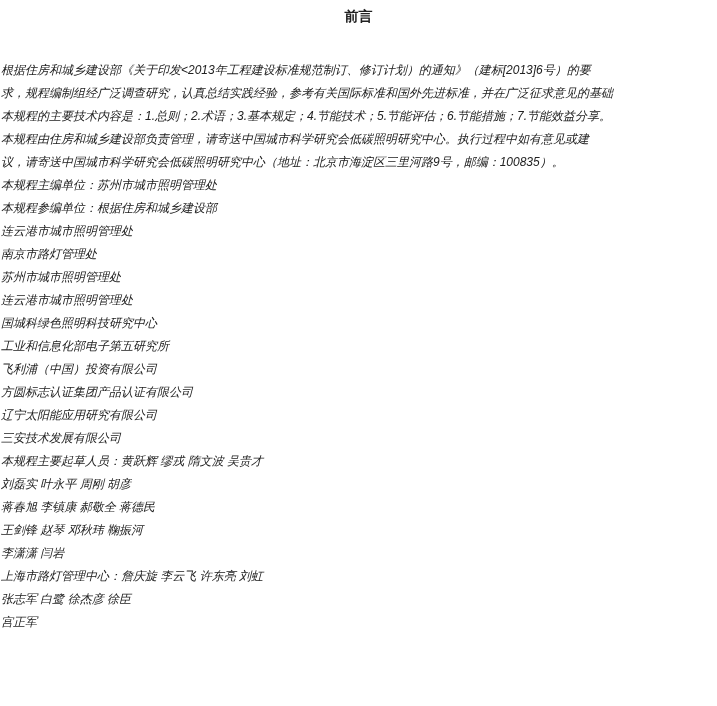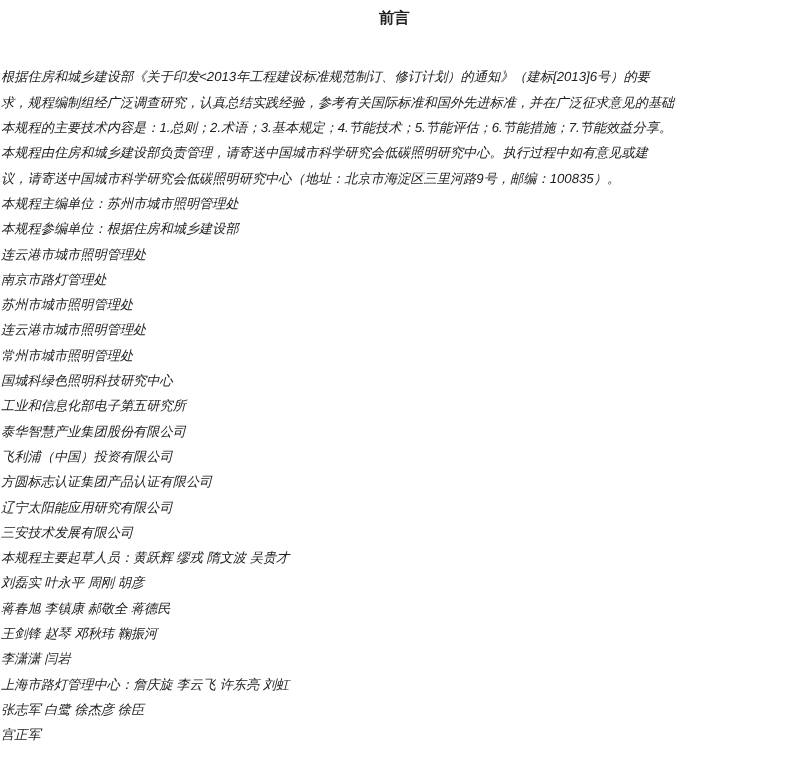--- a/index.html
+++ b/index.html
@@ -54,24 +54,22 @@
     <div class="line">求，规程编制组经广泛调查研究，认真总结实践经验，参考有关国际标准和国外先进标准，并在广泛征求意见的基础</div>
     <div class="line">本规程的主要技术内容是：1.总则；2.术语；3.基本规定；4.节能技术；5.节能评估；6.节能措施；7.节能效益分享。</div>
     <div class="line">本规程由住房和城乡建设部负责管理，请寄送中国城市科学研究会低碳照明研究中心。执行过程中如有意见或建</div>
     <div class="line">议，请寄送中国城市科学研究会低碳照明研究中心（地址：北京市海淀区三里河路9号，邮编：100835）。</div>
     <div class="line">本规程主编单位：苏州市城市照明管理处</div>
     <div class="line">本规程参编单位：根据住房和城乡建设部</div>
     <div class="line">连云港市城市照明管理处</div>
     <div class="line">南京市路灯管理处</div>
     <div class="line">苏州市城市照明管理处</div>
     <div class="line">连云港市城市照明管理处</div>
-    <div class="line">常州市城市照明管理处</div>
     <div class="line">国城科绿色照明科技研究中心</div>
     <div class="line">工业和信息化部电子第五研究所</div>
-    <div class="line">泰华智慧产业集团股份有限公司</div>
     <div class="line">飞利浦（中国）投资有限公司</div>
     <div class="line">方圆标志认证集团产品认证有限公司</div>
     <div class="line">辽宁太阳能应用研究有限公司</div>
     <div class="line">三安技术发展有限公司</div>
     <div class="line">本规程主要起草人员：黄跃辉 缪戎 隋文波 吴贵才</div>
     <div class="line">刘磊实 叶永平 周刚 胡彦</div>
     <div class="line">蒋春旭 李镇康 郝敬全 蒋德民</div>
     <div class="line">王剑锋 赵琴 邓秋玮 鞠振河</div>
     <div class="line">李潇潇 闫岩</div>
     <div class="line">上海市路灯管理中心：詹庆旋 李云飞 许东亮 刘虹</div>

